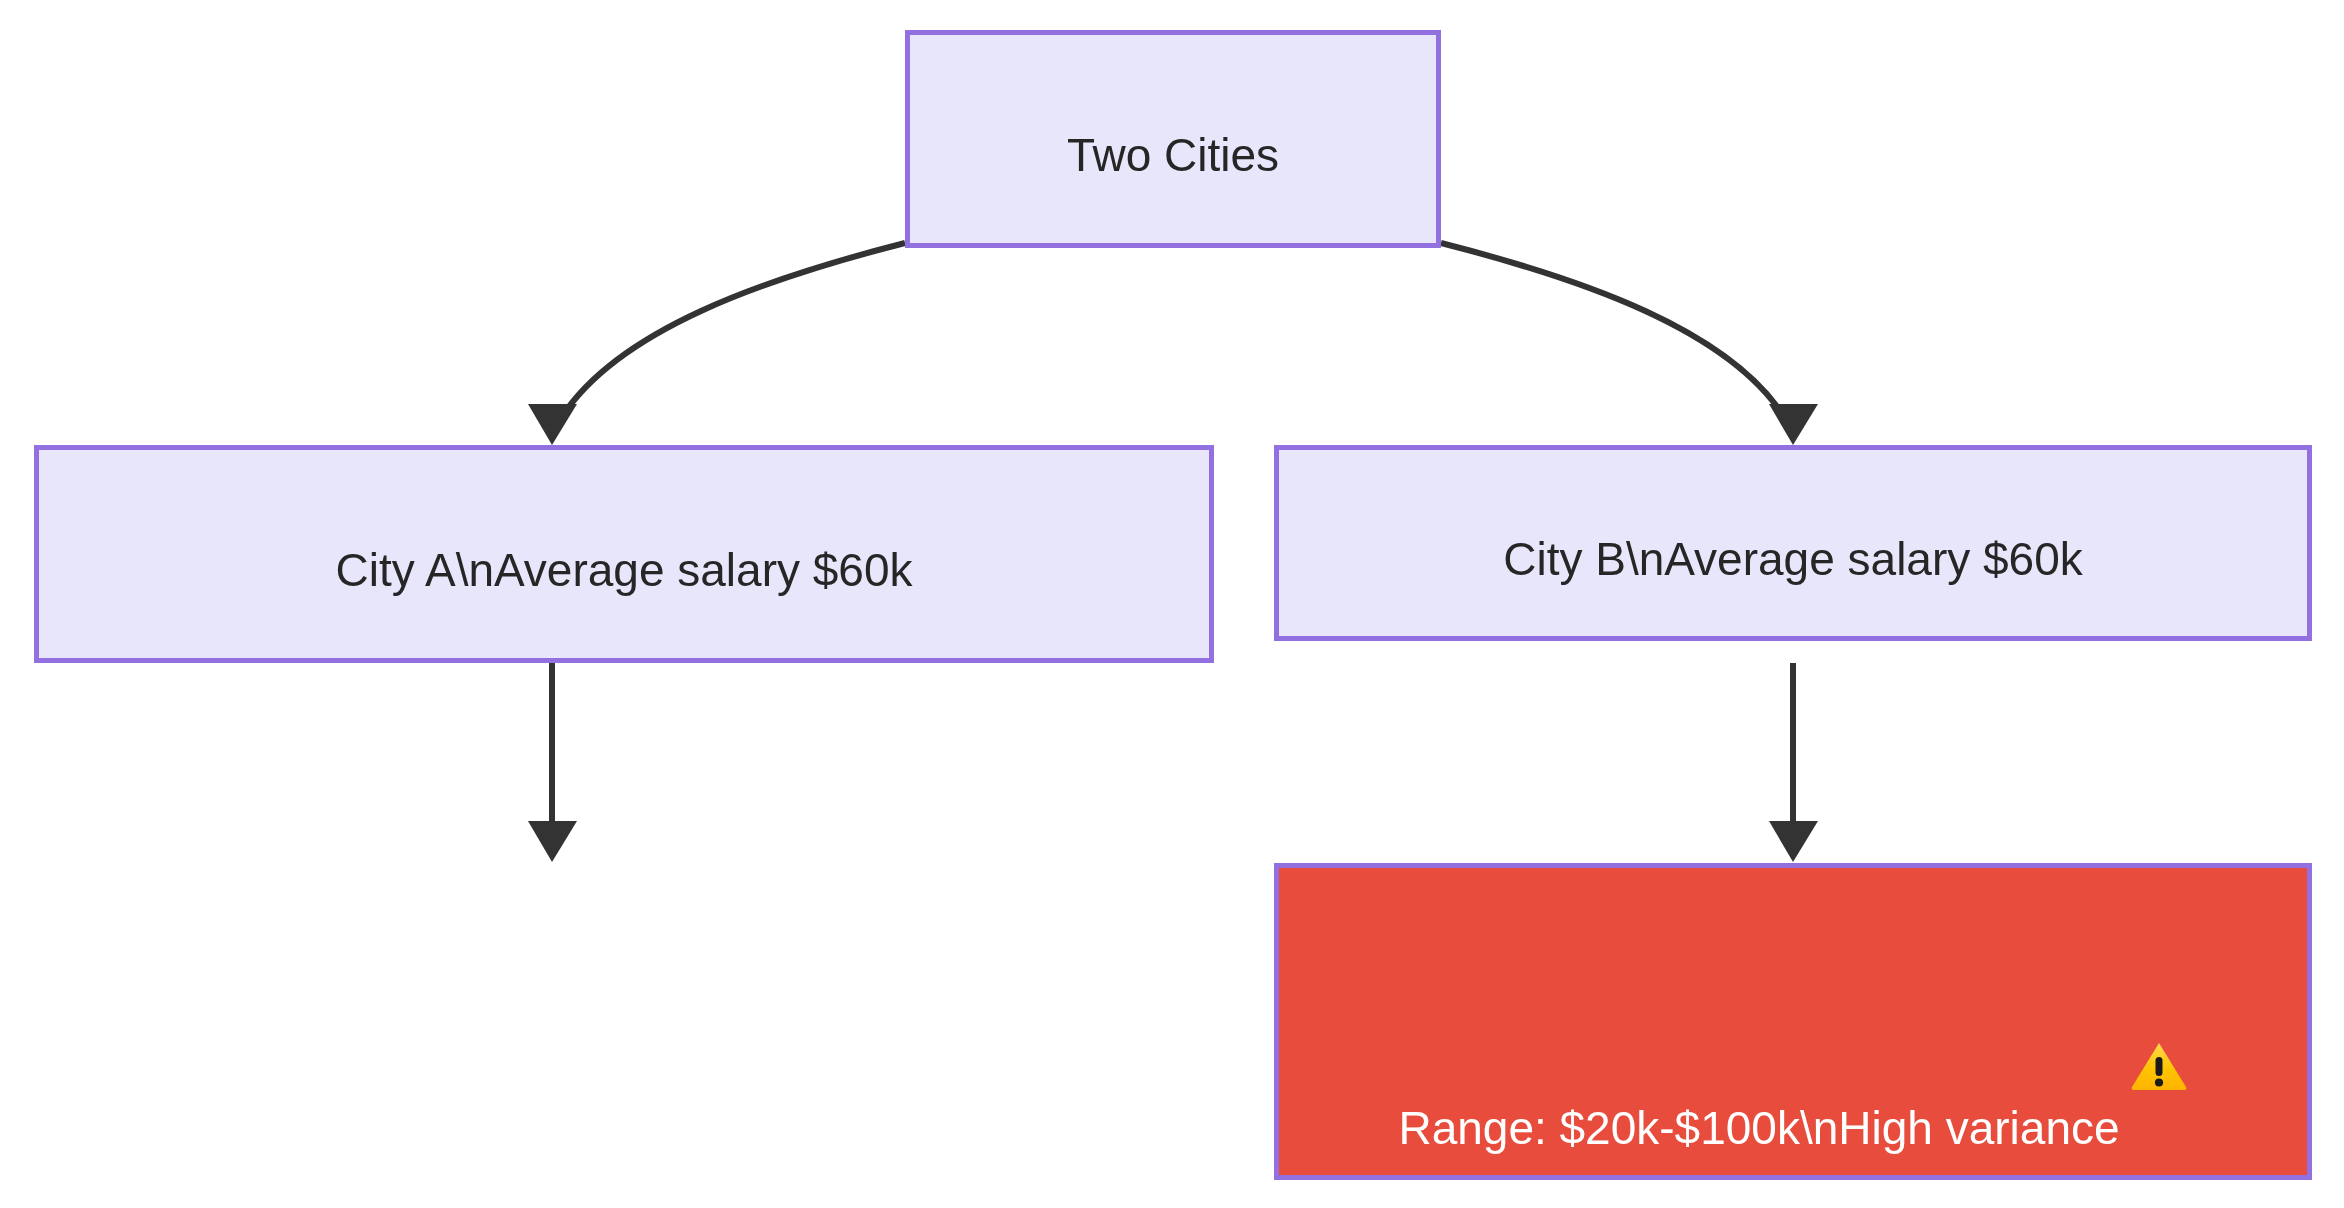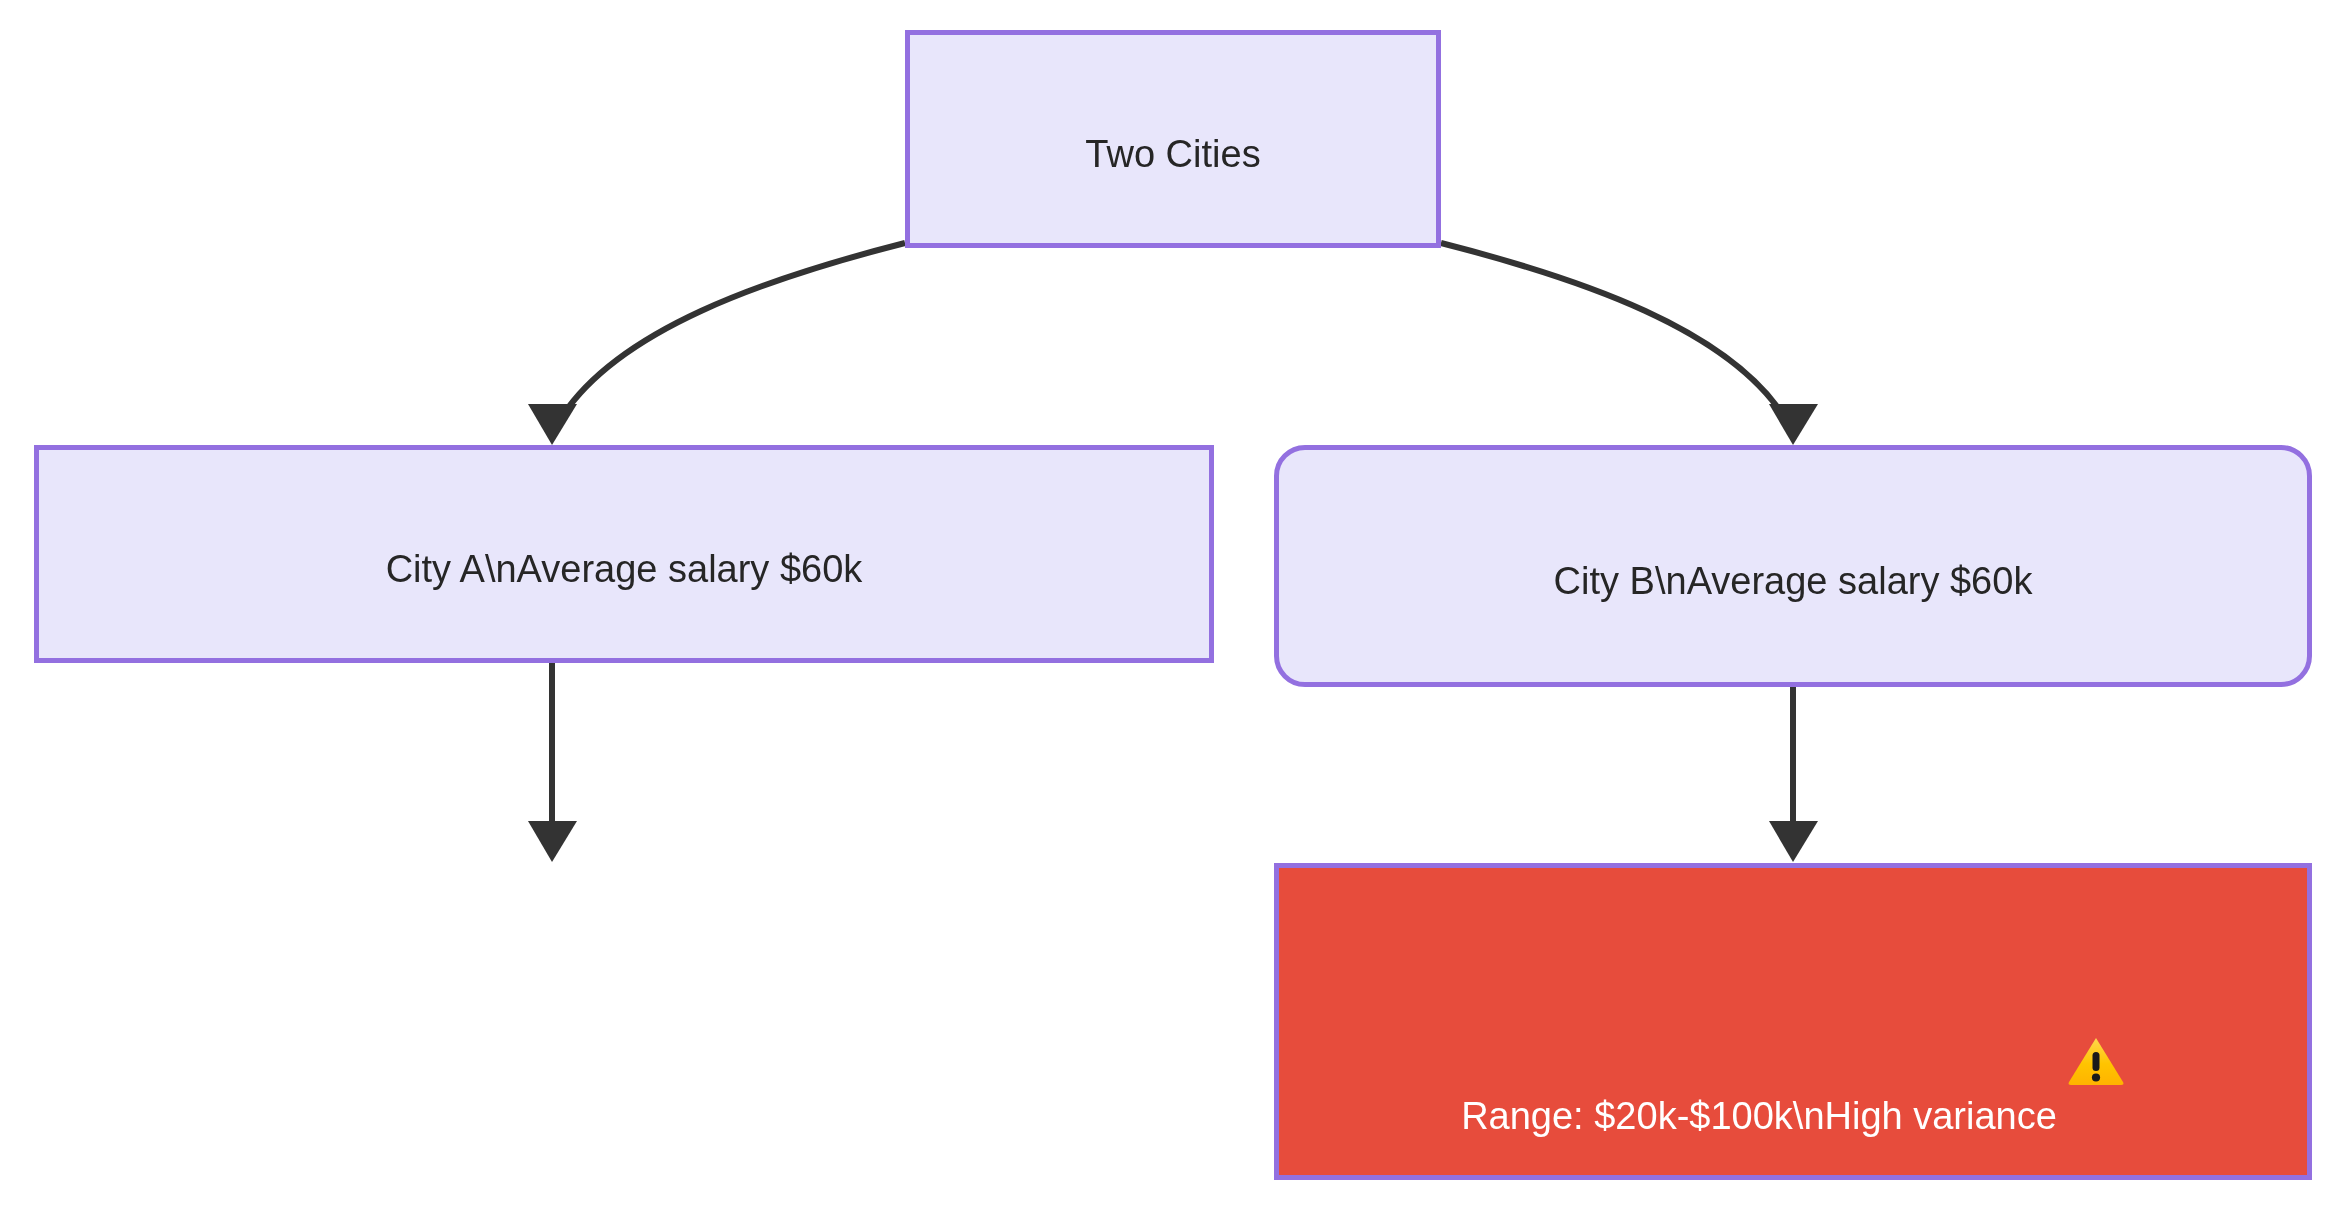--- a/index.html
+++ b/index.html
@@ -32,21 +32,21 @@
     display: flex;
     align-items: center;
     justify-content: center;
     text-align: center;
   }
   .node-process {
     background: #e8e6fb;
     border: 5px solid #9370e0;
   }
   .node-label {
-    font-size: 38px;
+    font-size: 46px;
     line-height: 1.35;
     color: #262626;
     padding: 0 14px;
     white-space: pre-wrap;
     word-break: break-word;
     margin-top: 32px;
   }
   .node-success {
     background: #2ecc71;
     border: 5px solid #9370e0;
@@ -68,22 +68,21 @@
   #node-city-a {
     left: 34px;
     top: 445px;
     width: 1180px;
     height: 218px;
   }
   #node-city-b {
     left: 1274px;
     top: 445px;
     width: 1038px;
-    height: 242px;
-    border-radius: 31px;
+    height: 196px;
   }
   #node-range-a {
     left: 34px;
     top: 863px;
     width: 1036px;
     height: 317px;
     padding: 0 120px;
   }
   #node-range-b {
     left: 1274px;

